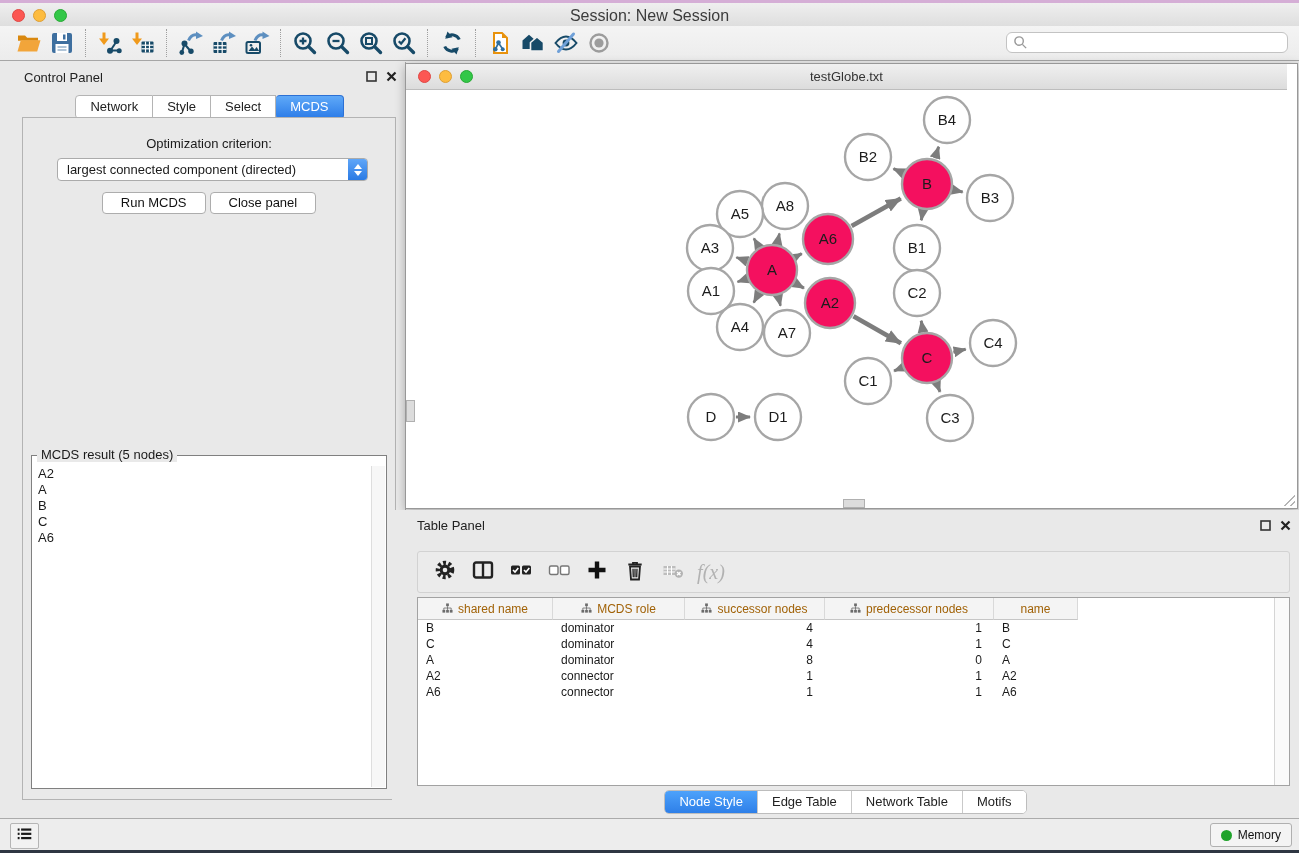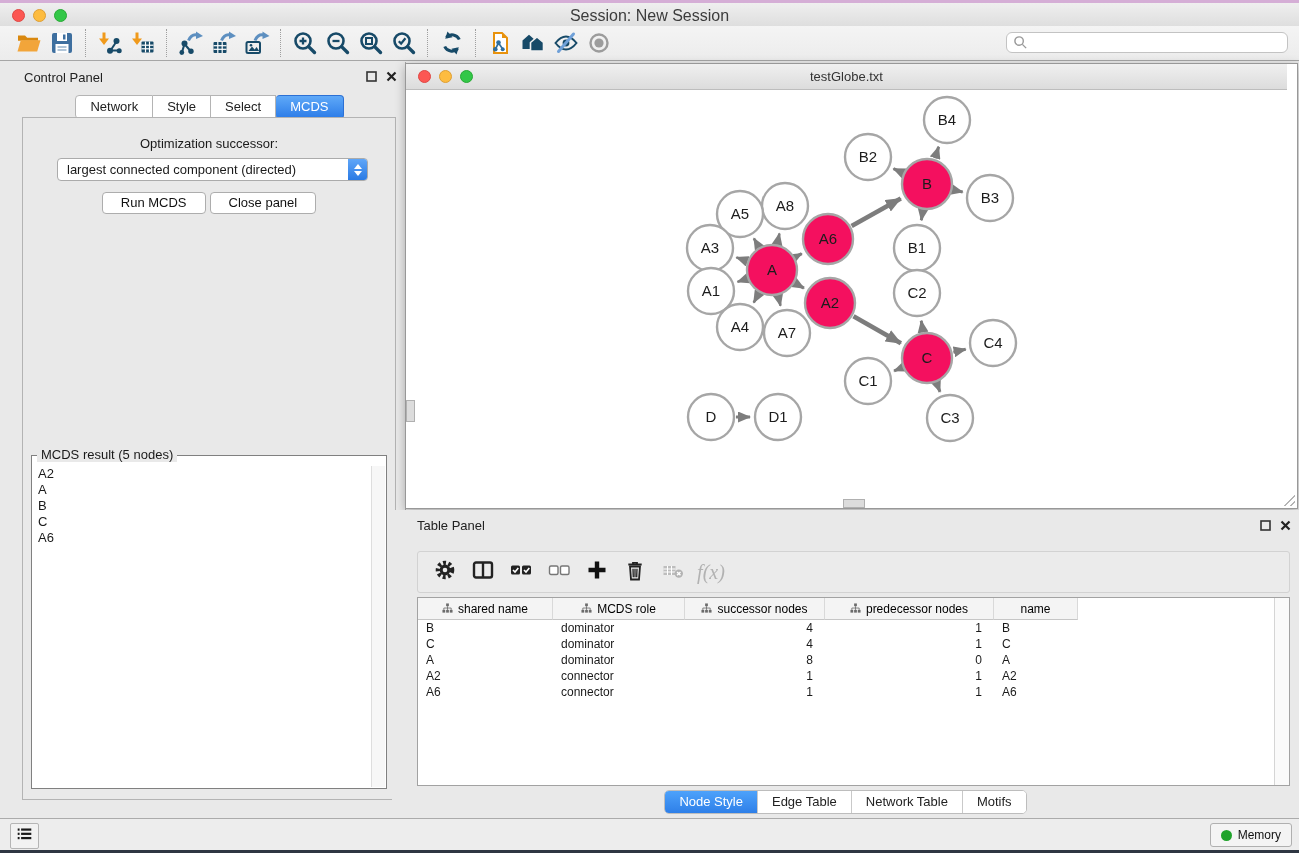--- a/index.html
+++ b/index.html
@@ -71,21 +71,21 @@
   .table-panel{position:absolute;left:392px;right:0;top:510px;bottom:35px;background:#e9e9e9;}
   .tp-toolbar{position:absolute;left:25px;right:9px;top:41px;height:42px;background:#ebebeb;border:1px solid #d2d2d2;
               border-radius:3px;display:flex;align-items:center;padding-left:10px;gap:4px;box-sizing:border-box;}
   .tp-btn{width:34px;height:34px;display:flex;align-items:center;justify-content:center;}
   .tp-btn svg{width:22px;height:22px;}
   .fx-label{font-family:"Liberation Serif",serif;font-style:italic;font-size:20px;color:#b2b2b2;}
   .tp-table{position:absolute;left:25px;right:9px;top:87px;height:189px;background:#fff;border:1px solid #a2a2a2;
             box-sizing:border-box;overflow:hidden;}
   .tbl-head{position:absolute;top:0;left:0;height:22px;display:flex;}
   .th{box-sizing:border-box;height:22px;background:#f4f4f4;border-right:1px solid #d9d9d9;border-bottom:1px solid #c6c6c6;
-      display:flex;align-items:center;justify-content:center;gap:5px;font-size:12px;color:#000000;}
+      display:flex;align-items:center;justify-content:center;gap:5px;font-size:12px;color:#a16207;}
   .th svg{width:11px;height:11px;}
   .tbl-body{position:absolute;top:22px;left:0;right:14px;bottom:0;}
   .tr{display:flex;height:16px;}
   .td{box-sizing:border-box;font-size:12px;line-height:16px;overflow:hidden;white-space:nowrap;}
   .td.left{text-align:left;padding-left:8px;}
   .td.right{text-align:right;padding-right:12px;}
   .tbl-scroll{position:absolute;top:0;right:0;bottom:0;width:14px;background:#fafafa;border-left:1px solid #d5d5d5;}
   .tp-tabs{position:absolute;bottom:4px;left:0;right:0;display:flex;justify-content:center;}
   .seg{display:flex;border:1px solid #bdbdbd;border-radius:5px;overflow:hidden;background:#fff;}
   .seg-tab{height:22px;line-height:22px;padding:0 14px;font-size:13px;color:#222;background:#fff;
@@ -327,21 +327,21 @@
           </svg>
       </span>
     </div>
     <div class="cp-tabs" id="cp-tabs">
         <div class="cp-tab">Network</div>
         <div class="cp-tab">Style</div>
         <div class="cp-tab">Select</div>
         <div class="cp-tab active">MCDS</div>
       </div>
     <div class="cp-box">
-      <div class="opt-label">Optimization successor:</div>
+      <div class="opt-label">Optimization criterion:</div>
       <div class="cp-select">
         <span class="sel-text">largest connected component (directed)</span>
         <span class="stepper">
             <span class="up"></span>
             <span class="down"></span>
           </span>
       </div>
       <div class="cp-buttons">
         <button class="cp-btn">Run MCDS</button>
         <button class="cp-btn">Close panel</button>

